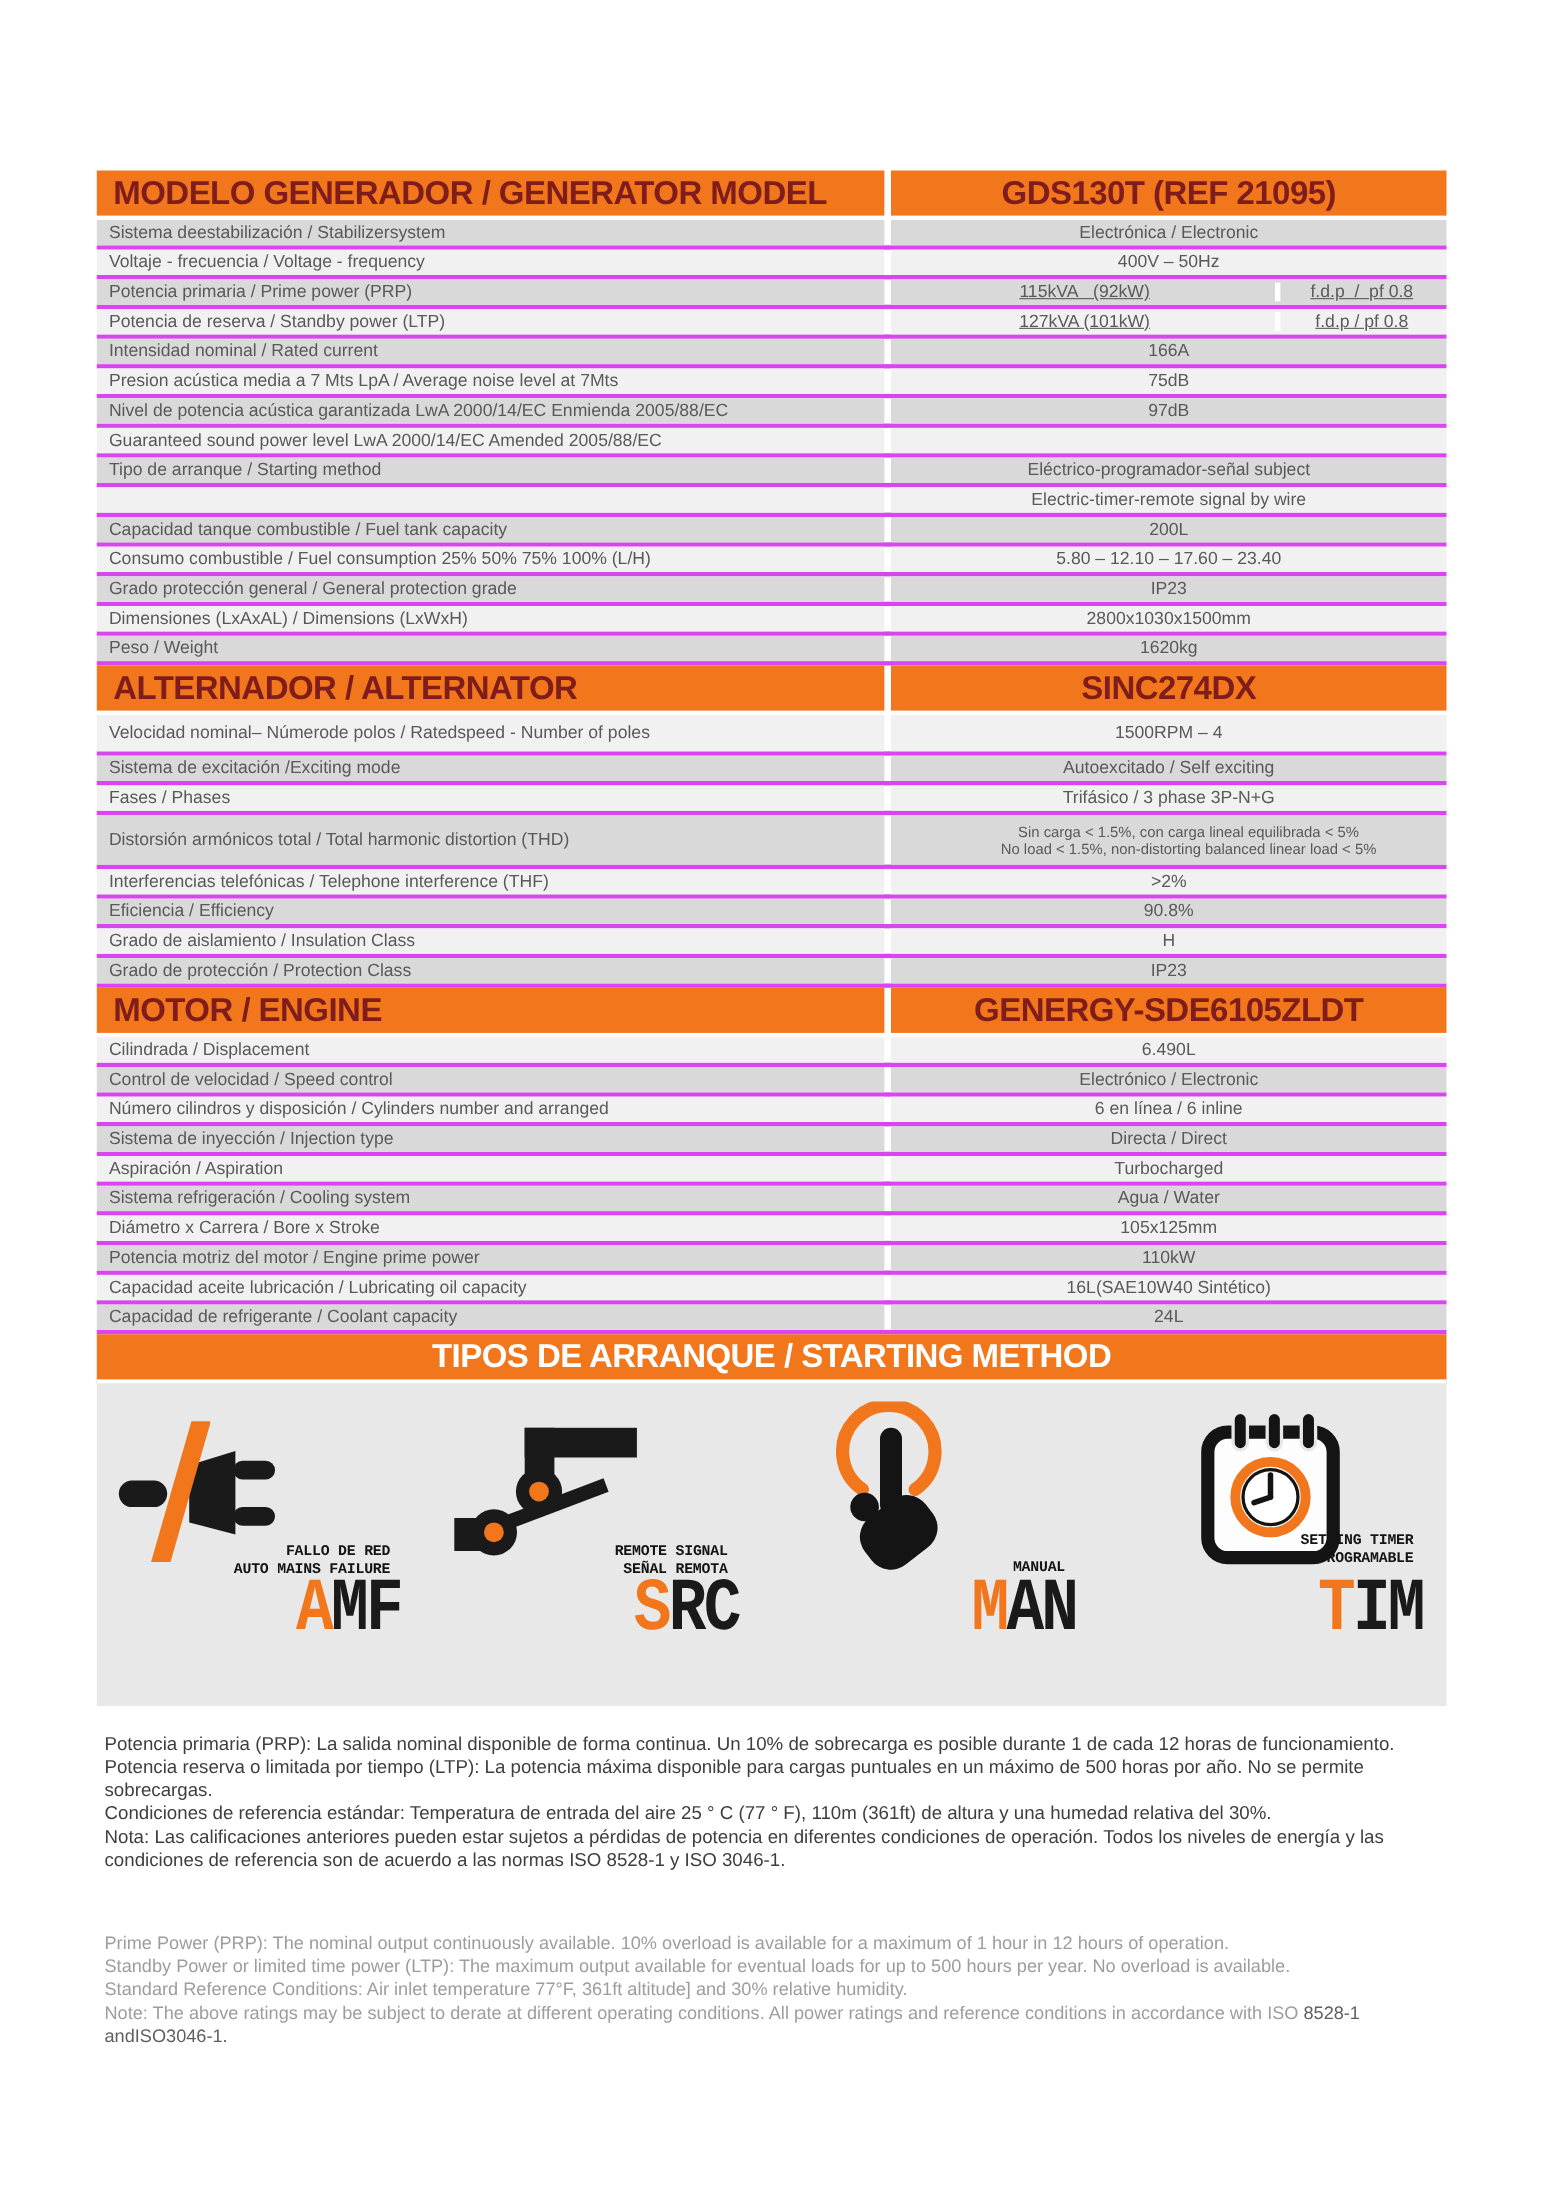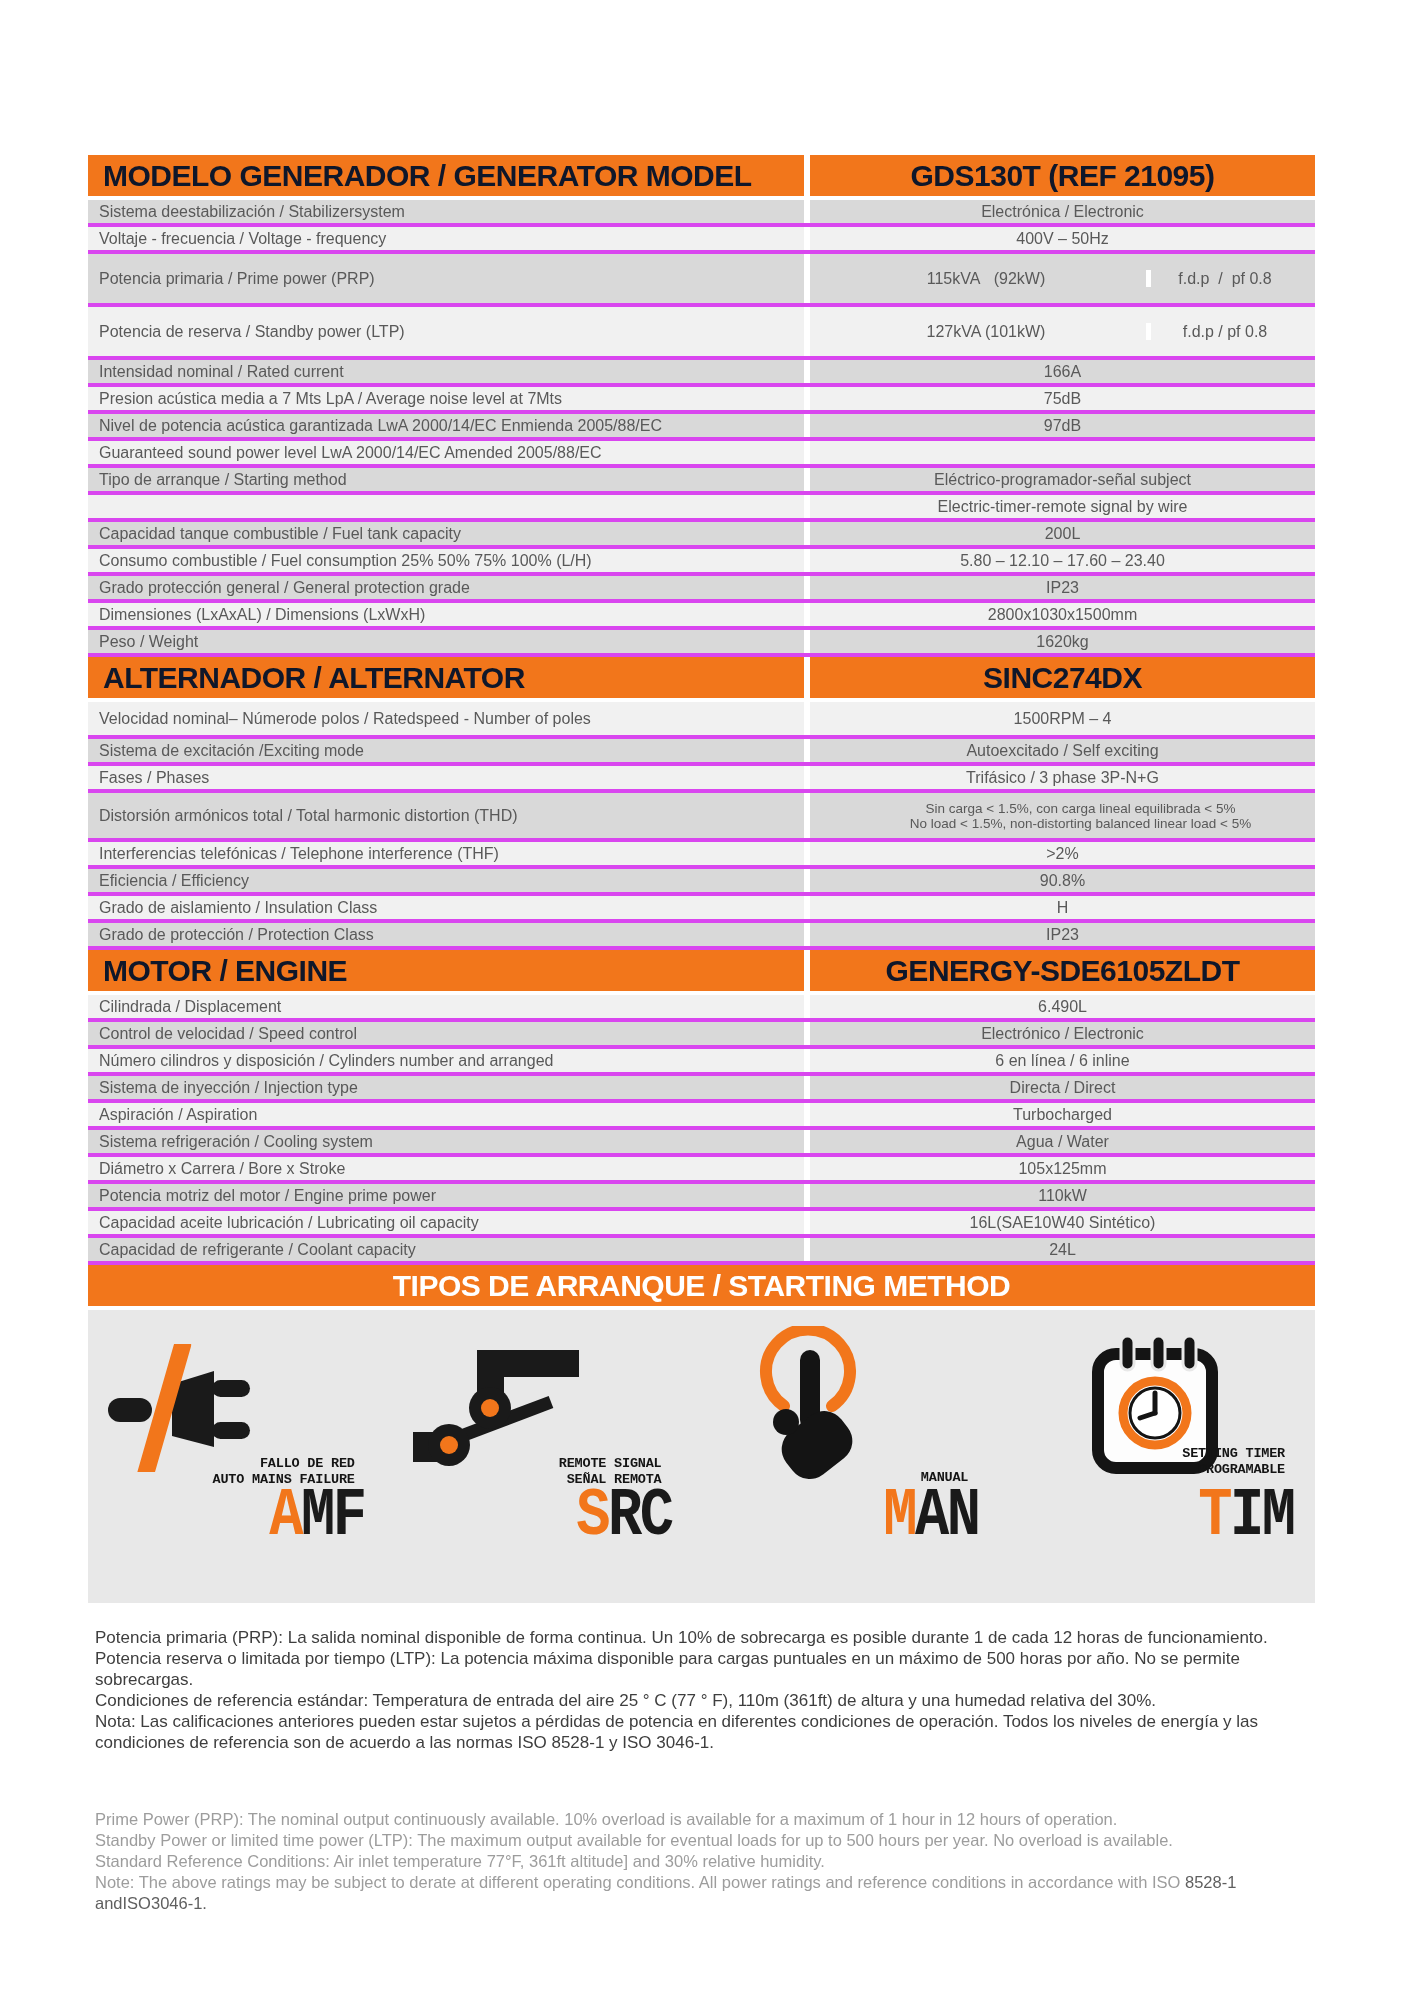--- a/index.html
+++ b/index.html
@@ -2,39 +2,39 @@
 <html><head>
 <meta charset="utf-8">
 <style>
   html,body{margin:0;padding:0;background:#ffffff;}
   .page{position:relative;width:1414px;height:2000px;background:#ffffff;overflow:hidden;
         font-family:"Liberation Sans",sans-serif;color:#595959;}
   .sheet{position:absolute;left:88px;top:155px;width:1227px;}
 
   
   .sech{display:flex;border-bottom:4px solid #fff;}
-  .sech .hl,.sech .hr{background:#F2761B;color:#0f172a;font-weight:700;font-size:30px;
+  .sech .hl,.sech .hr{background:#F2761B;color:#7f1d1d;font-weight:700;font-size:30px;
         letter-spacing:-0.5px;height:41px;display:flex;align-items:center;box-sizing:border-box;}
   .sech .hl{width:716px;padding-left:15px;}
   .sech .hr{flex:1;margin-left:6px;justify-content:center;padding-left:0;}
   .tipos{height:41px;background:#F2761B;border-bottom:4px solid #fff;display:flex;align-items:center;
         justify-content:center;color:#fff;font-weight:700;font-size:30px;letter-spacing:-0.5px;}
 
   
   .row{display:flex;border-bottom:4px solid #d946ef;}
   .row.g{--shade:#D9D9D9;}
   .row.l{--shade:#F1F1F1;}
   .lab{width:716px;background:var(--shade);display:flex;align-items:center;
        padding:2px 6px 2px 11px;box-sizing:border-box;min-height:23px;font-size:16px;line-height:17px;}
   .val{flex:1;margin-left:6px;background:var(--shade);display:flex;align-items:center;
        justify-content:center;text-align:center;min-height:23px;font-size:16px;line-height:17px;box-sizing:border-box;}
   .tall .lab,.tall .val{min-height:33px;}
   .thd .lab,.thd .val{min-height:45px;}
   .thd .val{flex-direction:column;justify-content:center;font-size:13.5px;line-height:15px;padding-left:36px;}
-  .val.has-pf{padding:16px;}
+  .val.has-pf{padding:3px;text-decoration:underline;}
   .val-main{flex:1;display:flex;align-items:center;justify-content:center;}
   .val-pf{width:148px;border-left:5px solid #fff;display:flex;align-items:center;justify-content:center;}
 
   
   .methods{height:293px;background:#E8E8E8;display:flex;font-family:Liberation Mono, monospace;}
   .method{flex:1;position:relative;}
   .m-icon{position:absolute;left:16px;top:34px;}
   .method.man .m-icon{left:44px;top:16px;}
   .method.tim .m-icon{left:80px;top:24px;}
   .m-cap{position:absolute;right:40px;top:146px;text-align:right;font-size:13.5px;font-weight:700;

